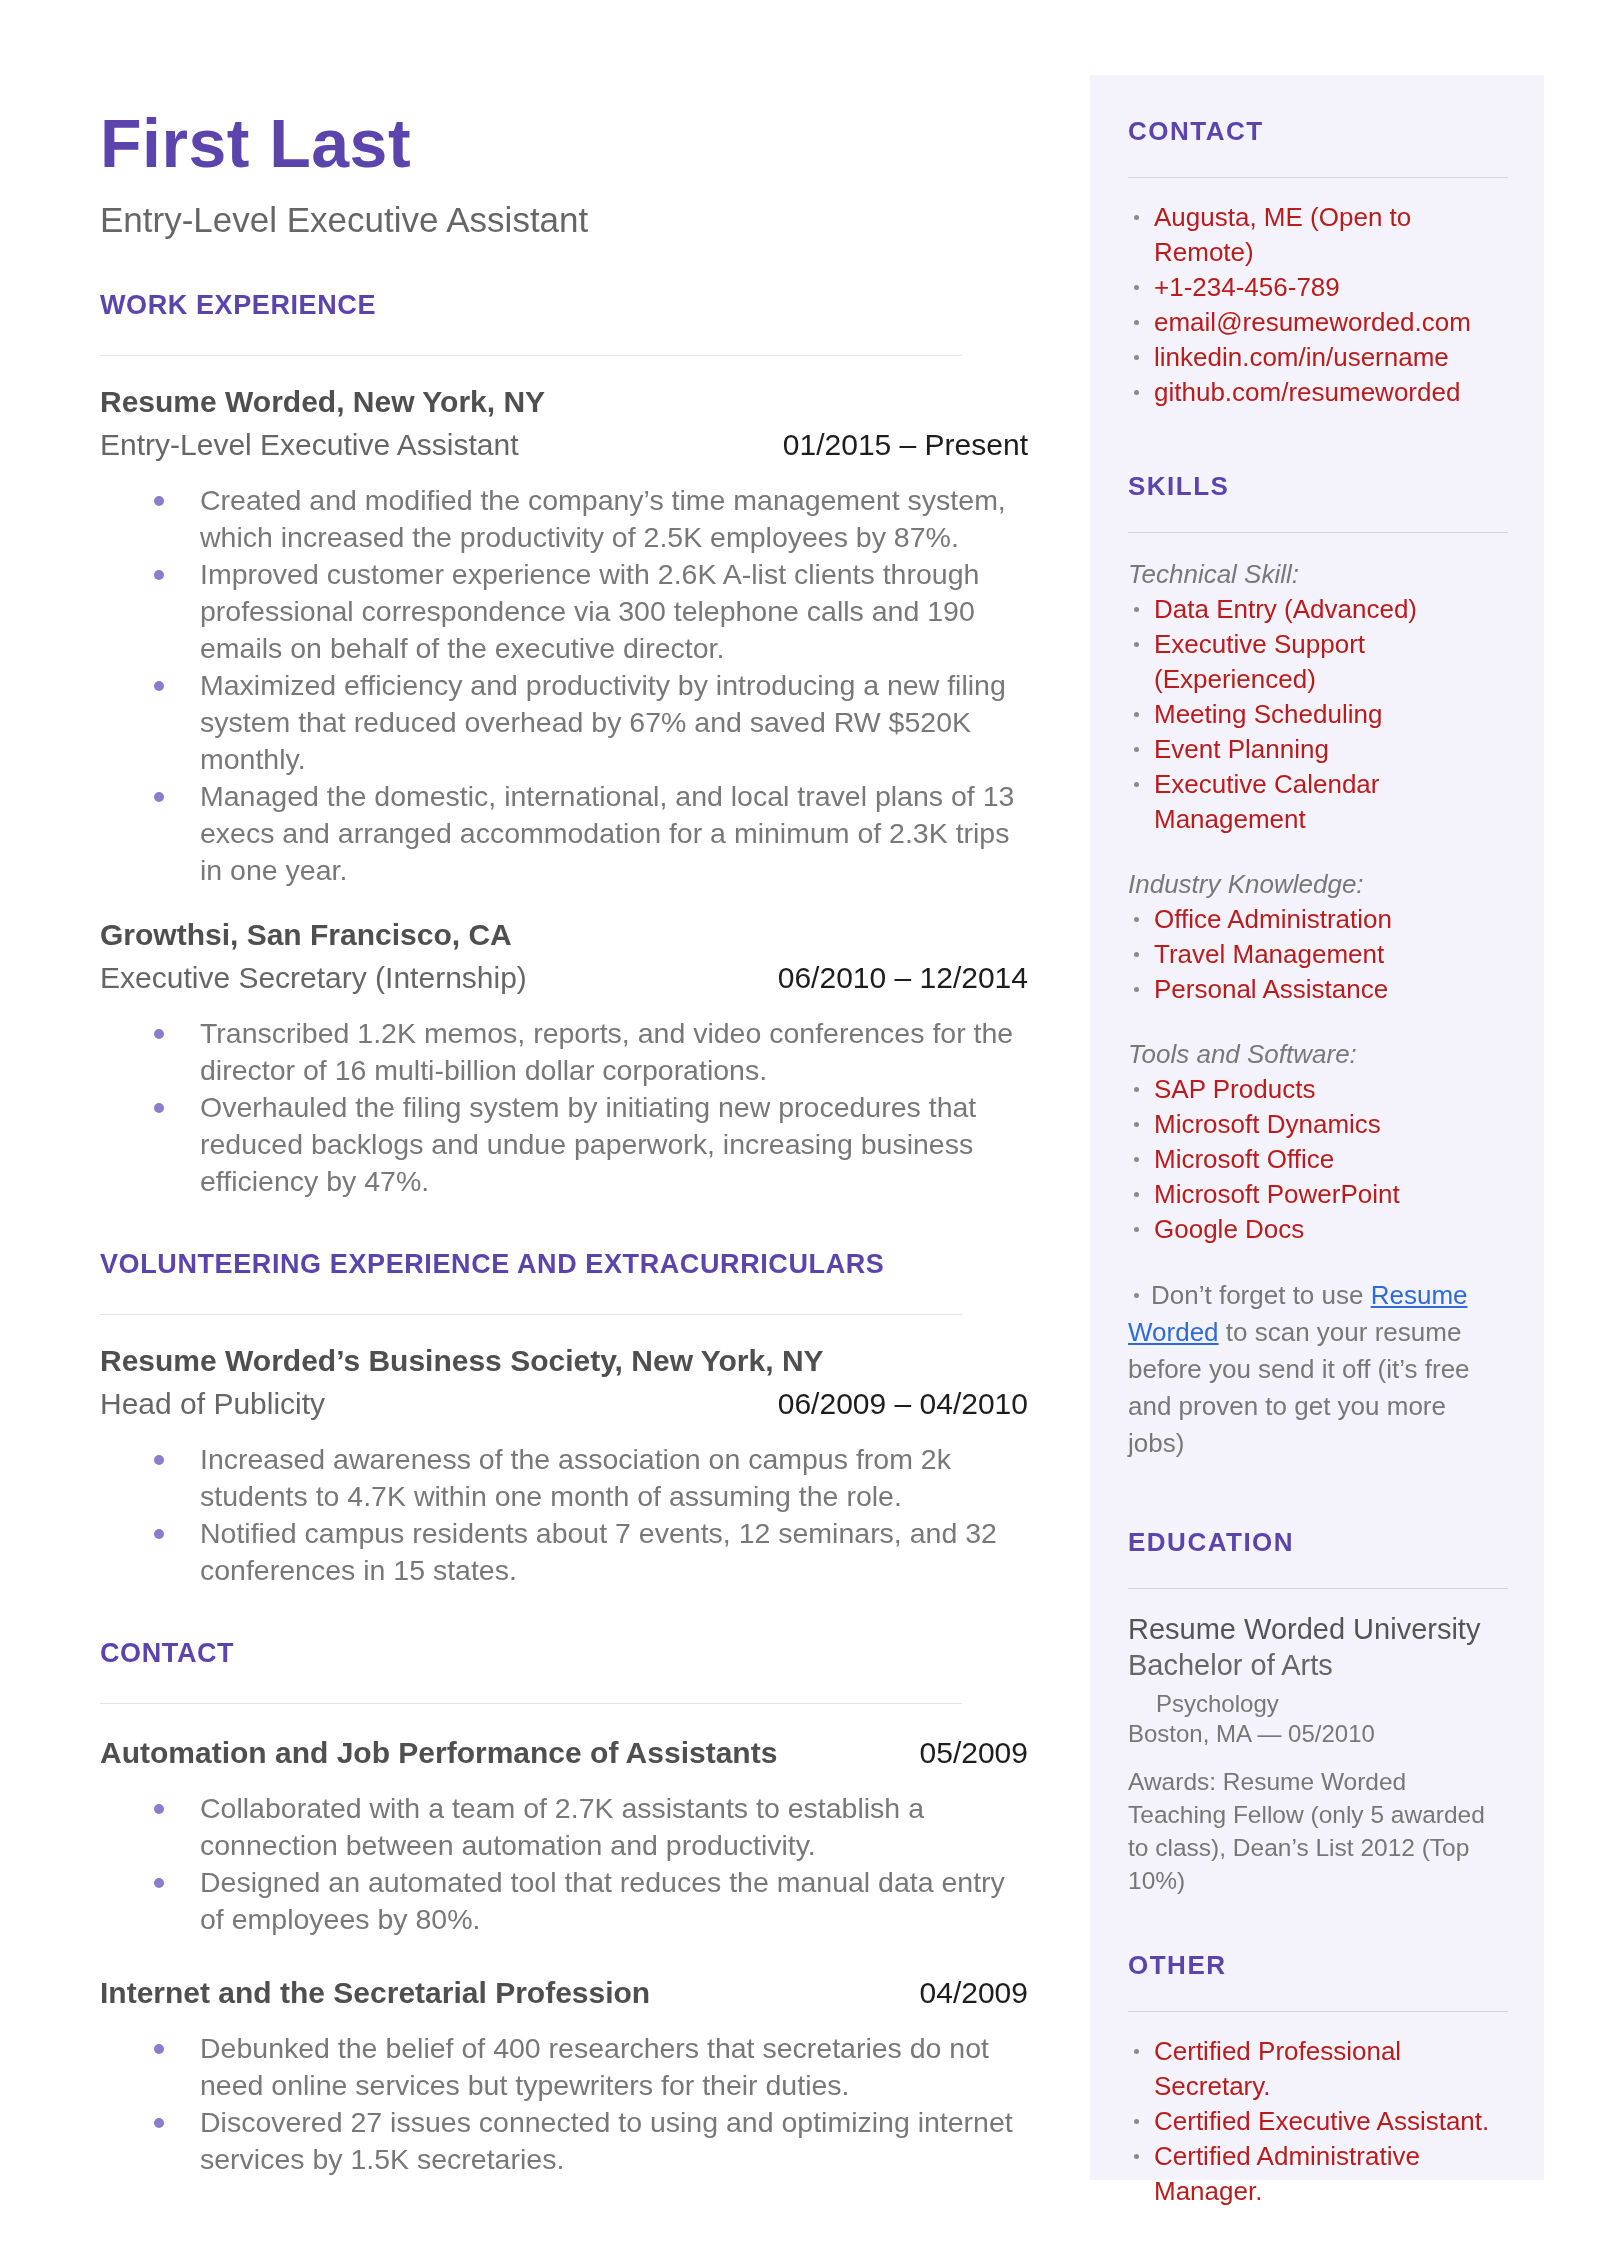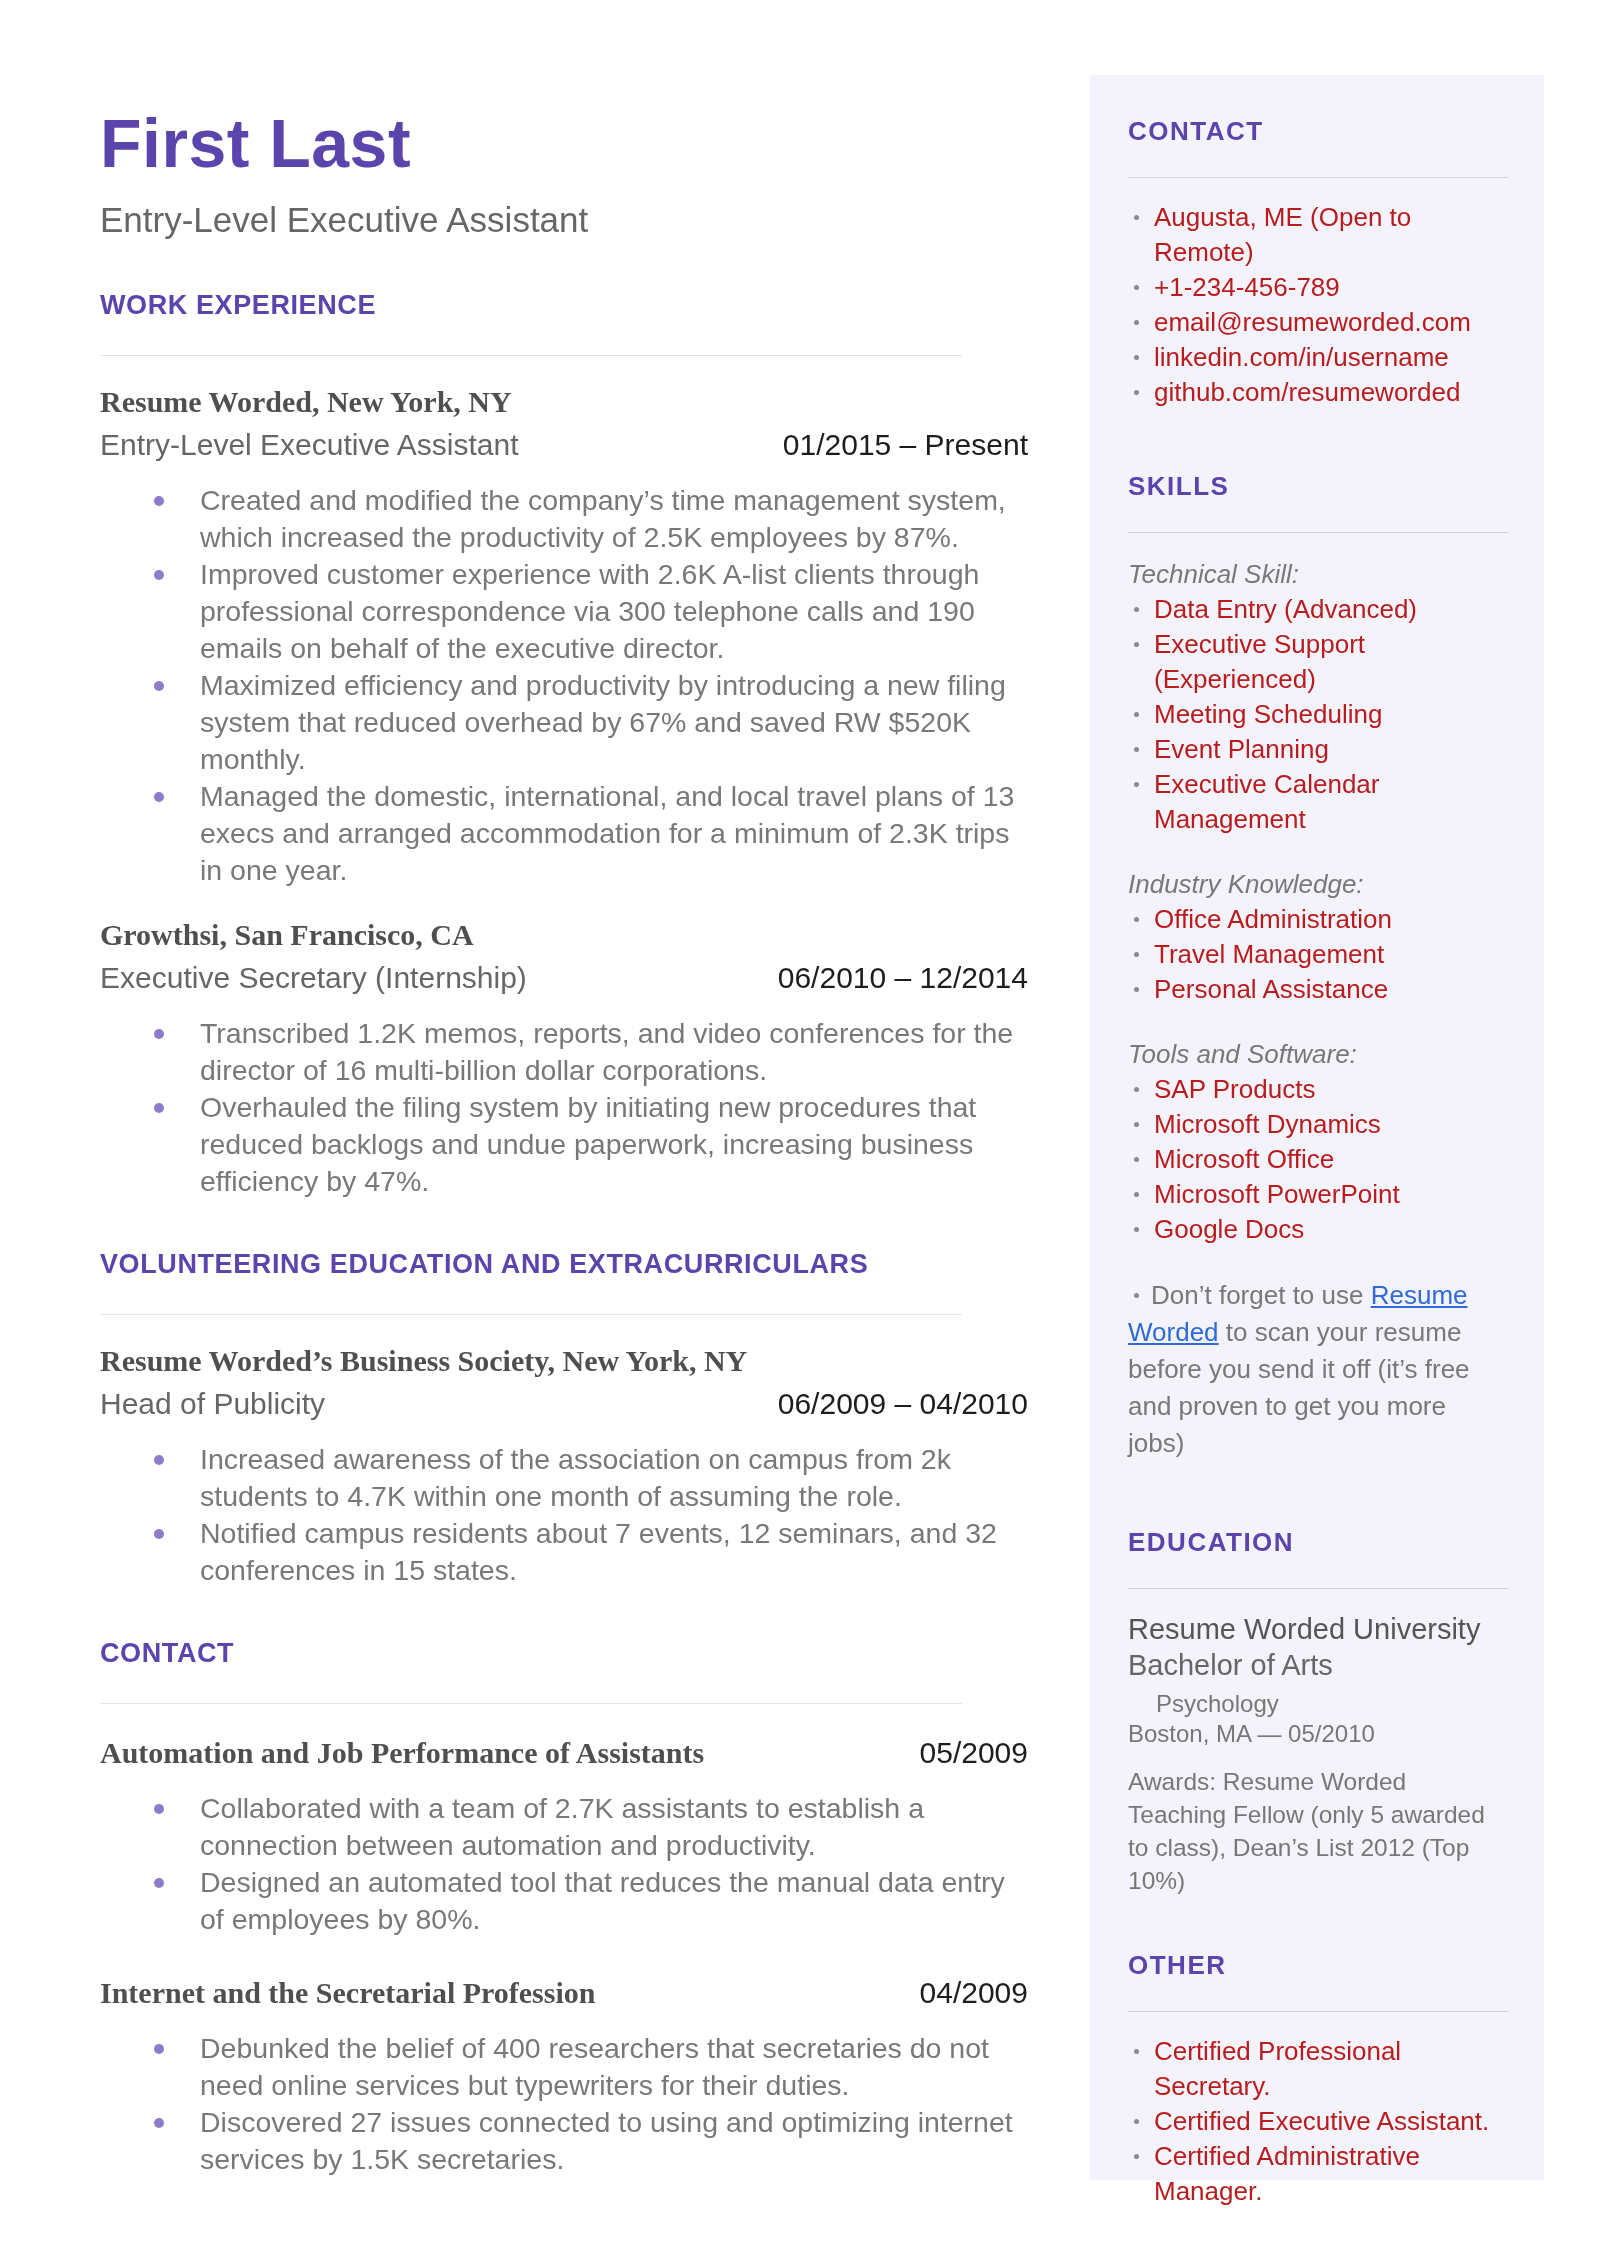--- a/index.html
+++ b/index.html
@@ -15,21 +15,21 @@
   .main { position:absolute; left:100px; top:108px; width:928px; }
   .name { font-size:68px; line-height:1.05; font-weight:700; color:#5c44ad; letter-spacing:0.5px; }
   .subtitle { margin-top:20px; font-size:35px; line-height:42px; color:#666666; }
   .section-heading {
     margin-top:48px; font-size:27px; line-height:32px; font-weight:700;
     color:#5c44ad; letter-spacing:0.6px;
   }
   .rule { border:none; border-top:1px solid #e4e4e4; margin-top:34px; width:862px; }
   .entry { margin-top:28px; }
   .entry.spaced { margin-top:34px; }
-  .company { font-size:30px; line-height:36px; font-weight:700; color:#4f4f4f;font-family:Liberation Serif, serif; }
+  .company { font-size:30px; line-height:36px; font-weight:700; color:#4f4f4f; }
   .meta { display:flex; justify-content:space-between; align-items:baseline; margin-top:4px; font-size:30px; line-height:42px; }
   .meta.title-row { margin-top:0; }
   .role { color:#666666; }
   .date { color:#1d1d1d; white-space:nowrap; }
   ul.bullets { list-style:none; margin-top:16px; }
   ul.bullets li { display:flex; align-items:flex-start; font-size:28.5px; line-height:37px; color:#787878; }
   .bdot { flex:0 0 auto; width:10px; height:10px; border-radius:50%; background:#8d7cc9; margin:14px 36px 0 54px; }
   .btext { flex:1 1 auto; }
 
   
@@ -106,21 +106,21 @@
             <span class="bdot"></span>
             <span class="btext">Transcribed 1.2K memos, reports, and video conferences for the director of 16 multi-billion dollar corporations.</span>
           </li>
         <li>
             <span class="bdot"></span>
             <span class="btext">Overhauled the filing system by initiating new procedures that reduced backlogs and undue paperwork, increasing business efficiency by 47%.</span>
           </li>
       </ul>
     </article>
 
-    <h2 class="section-heading">VOLUNTEERING EDUCATION AND EXTRACURRICULARS</h2>
+    <h2 class="section-heading">VOLUNTEERING EXPERIENCE AND EXTRACURRICULARS</h2>
     <hr class="rule">
 
     <article class="entry">
       <div class="company">Resume Worded’s Business Society, New York, NY</div>
       <div class="meta">
         <span class="role">Head of Publicity</span>
         <span class="date">06/2009 – 04/2010</span>
       </div>
       <ul class="bullets">
         <li>

